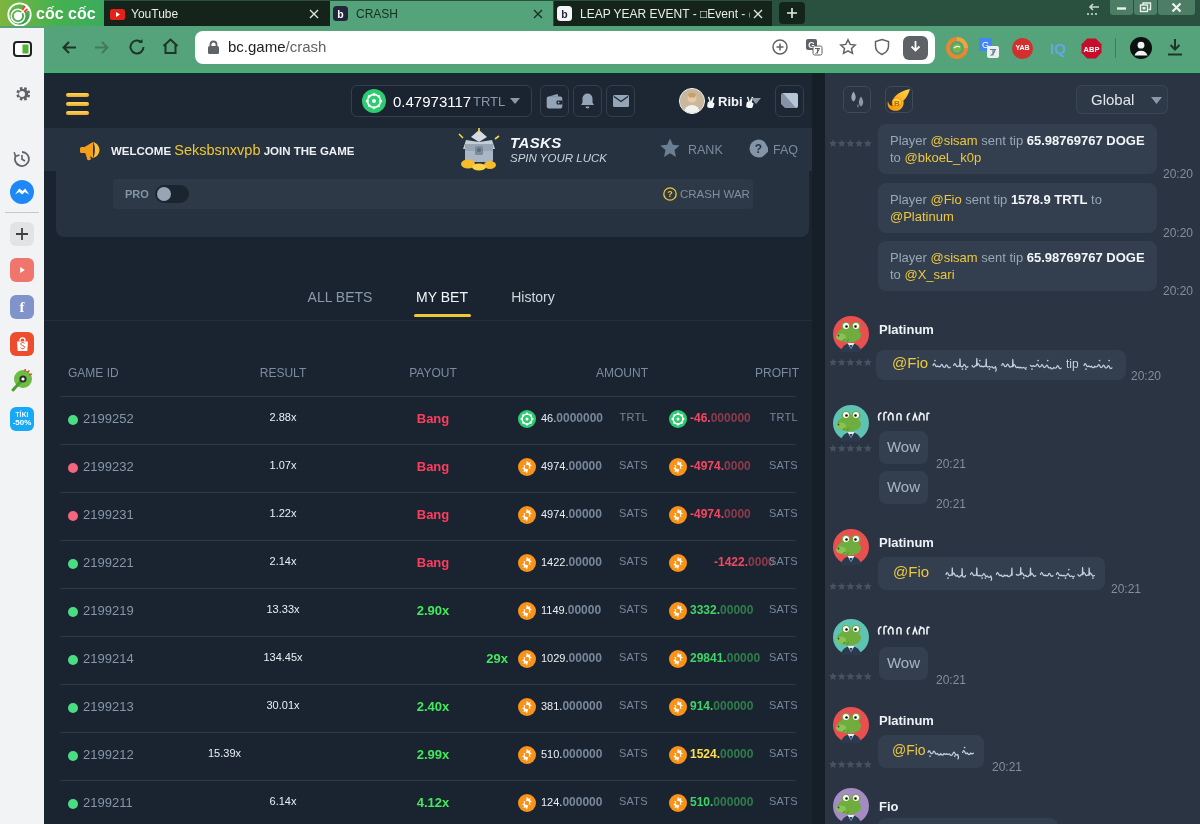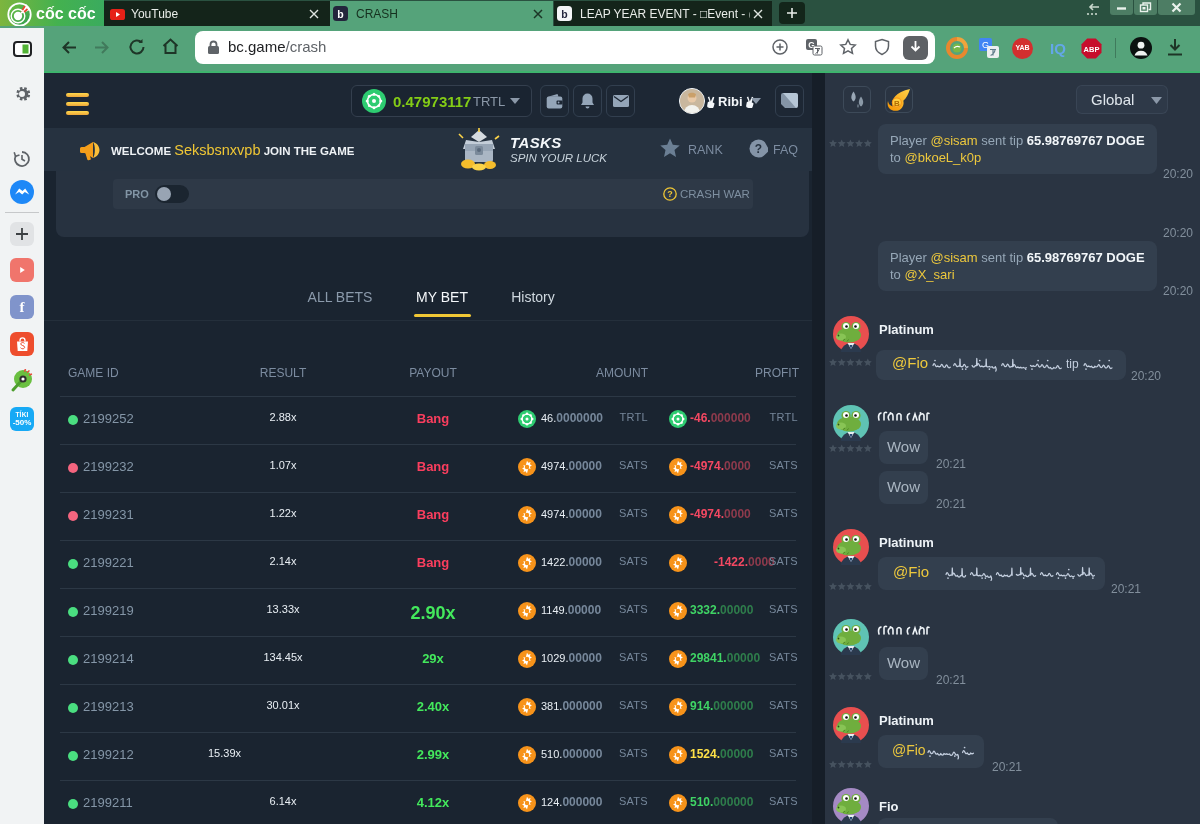--- a/index.html
+++ b/index.html
@@ -252,21 +252,21 @@
       <circle cx="12" cy="12" r="2" fill="#fff"></circle>
       <circle cx="12" cy="5.2" r="1.5" fill="#fff"></circle>
       <circle cx="12" cy="18.8" r="1.5" fill="#fff"></circle>
       <circle cx="5.2" cy="12" r="1.5" fill="#fff"></circle>
       <circle cx="18.8" cy="12" r="1.5" fill="#fff"></circle>
       <circle cx="7.2" cy="7.2" r="1.3" fill="#fff"></circle>
       <circle cx="16.8" cy="7.2" r="1.3" fill="#fff"></circle>
       <circle cx="7.2" cy="16.8" r="1.3" fill="#fff"></circle>
       <circle cx="16.8" cy="16.8" r="1.3" fill="#fff"></circle>
     </svg>
-  <div class="abs" style="left:349px;top:20px;font-size:15px;font-weight:bold;color:#84cc16">0.47973117</div>
+  <div class="abs" style="left:349px;top:20px;font-size:15px;font-weight:normal;color:#ffffff">0.47973117</div>
   <div class="abs" style="left:429px;top:21px;font-size:13px;color:#8b98a8">TRTL</div>
   <svg class="abs" style="left:466px;top:25px" width="10" height="6" viewBox="0 0 10 6">
       <path d="M0 0h10L5 6z" fill="#8b98a8"></path>
     </svg>
   <div class="abs navbtn" style="left:496px;top:12px;width:29px;height:32px">
     <svg width="17" height="15" viewBox="0 0 17 15">
         <rect x="0.7" y="2.5" width="15.6" height="12" rx="2" fill="#94a5b8"></rect>
         <path d="M2 2.8L11.5 0l1 2.8" fill="#94a5b8"></path>
         <rect x="10.5" y="6.5" width="6" height="4" rx="1" fill="#1d2734"></rect>
         <circle cx="12.6" cy="8.5" r="0.9" fill="#94a5b8"></circle>
@@ -453,40 +453,40 @@
       <circle cx="12" cy="12" r="12" fill="#f7931a"></circle>
       <path d="M12 3.5l1.8 2.7 3-1-1 3L18.5 10l-2.7 1.8 1 3-3-1L12 20.5l-1.8-2.7-3 1 1-3L5.5 14l2.7-1.8-1-3 3 1z" fill="#fff"></path>
       <circle cx="12" cy="12" r="3" fill="#f7931a"></circle>
     </svg>
   <div class="abs num" style="left:670px;top:384px"><span style="color:#f44862;font-weight:bold">-1422.</span><span style="color:#8e3a4c;font-weight:bold">0000</span></div>
   <div class="abs unit" style="left:654px;top:384px">SATS</div>
   <div class="abs" style="left:16px;top:368.5px;width:736px;height:1px;background:#2c3845"></div>
   <div class="abs" style="left:24px;top:436px;width:10px;height:10px;border-radius:50%;background:#4ade80"></div>
   <div class="abs row-id" style="left:39px;top:432px">2199219</div>
   <div class="abs wbt" style="left:164px;top:432px;width:150px;text-align:center">13.33x</div>
-  <div class="abs" style="left:314px;top:432px;width:150px;text-align:center;font-weight:bold;font-size:18px;color:#43e85c">2.90x</div>
+  <div class="abs" style="left:314px;top:432px;width:150px;text-align:center;font-weight:bold;font-size:13px;color:#43e85c">2.90x</div>
   <svg class="abs coin" style="left:474px;top:431px" width="18" height="18" viewBox="0 0 24 24">
       <circle cx="12" cy="12" r="12" fill="#f7931a"></circle>
       <path d="M12 3.5l1.8 2.7 3-1-1 3L18.5 10l-2.7 1.8 1 3-3-1L12 20.5l-1.8-2.7-3 1 1-3L5.5 14l2.7-1.8-1-3 3 1z" fill="#fff"></path>
       <circle cx="12" cy="12" r="3" fill="#f7931a"></circle>
     </svg>
   <div class="abs num" style="left:497px;top:432px"><span class="wbt">1149.</span><span class="dimz">00000</span></div>
   <div class="abs unit" style="left:504px;top:432px">SATS</div>
   <svg class="abs coin" style="left:625px;top:431px" width="18" height="18" viewBox="0 0 24 24">
       <circle cx="12" cy="12" r="12" fill="#f7931a"></circle>
       <path d="M12 3.5l1.8 2.7 3-1-1 3L18.5 10l-2.7 1.8 1 3-3-1L12 20.5l-1.8-2.7-3 1 1-3L5.5 14l2.7-1.8-1-3 3 1z" fill="#fff"></path>
       <circle cx="12" cy="12" r="3" fill="#f7931a"></circle>
     </svg>
   <div class="abs num" style="left:646px;top:432px"><span style="color:#3fd465;font-weight:bold">3332.</span><span style="color:#2e7d4b;font-weight:bold">00000</span></div>
   <div class="abs unit" style="left:654px;top:432px">SATS</div>
   <div class="abs" style="left:16px;top:416.5px;width:736px;height:1px;background:#2c3845"></div>
   <div class="abs" style="left:24px;top:484px;width:10px;height:10px;border-radius:50%;background:#4ade80"></div>
   <div class="abs row-id" style="left:39px;top:480px">2199214</div>
   <div class="abs wbt" style="left:164px;top:480px;width:150px;text-align:center">134.45x</div>
-  <div class="abs" style="left:314px;top:480px;width:150px;text-align:center;font-weight:bold;font-size:13px;color:#43e85c">29x</div>
+  <div class="abs" style="left:314px;top:480px;width:150px;text-align:right;font-weight:bold;font-size:13px;color:#43e85c">29x</div>
   <svg class="abs coin" style="left:474px;top:479px" width="18" height="18" viewBox="0 0 24 24">
       <circle cx="12" cy="12" r="12" fill="#f7931a"></circle>
       <path d="M12 3.5l1.8 2.7 3-1-1 3L18.5 10l-2.7 1.8 1 3-3-1L12 20.5l-1.8-2.7-3 1 1-3L5.5 14l2.7-1.8-1-3 3 1z" fill="#fff"></path>
       <circle cx="12" cy="12" r="3" fill="#f7931a"></circle>
     </svg>
   <div class="abs num" style="left:497px;top:480px"><span class="wbt">1029.</span><span class="dimz">00000</span></div>
   <div class="abs unit" style="left:504px;top:480px">SATS</div>
   <svg class="abs coin" style="left:625px;top:479px" width="18" height="18" viewBox="0 0 24 24">
       <circle cx="12" cy="12" r="12" fill="#f7931a"></circle>
       <path d="M12 3.5l1.8 2.7 3-1-1 3L18.5 10l-2.7 1.8 1 3-3-1L12 20.5l-1.8-2.7-3 1 1-3L5.5 14l2.7-1.8-1-3 3 1z" fill="#fff"></path>
@@ -583,20 +583,21 @@
     </svg>
   <svg class="abs" style="left:4px;top:66px" width="44" height="9" viewBox="0 0 44 8.6">
       <path transform="translate(0.0,0)" d="M4 0.2l1.2 2.6 2.8.3-2.1 1.9.6 2.8L4 6.4 1.5 7.8l.6-2.8L0 3.1l2.8-.3z" fill="#46525f"></path>
       <path transform="translate(8.7,0)" d="M4 0.2l1.2 2.6 2.8.3-2.1 1.9.6 2.8L4 6.4 1.5 7.8l.6-2.8L0 3.1l2.8-.3z" fill="#46525f"></path>
       <path transform="translate(17.4,0)" d="M4 0.2l1.2 2.6 2.8.3-2.1 1.9.6 2.8L4 6.4 1.5 7.8l.6-2.8L0 3.1l2.8-.3z" fill="#46525f"></path>
       <path transform="translate(26.099999999999998,0)" d="M4 0.2l1.2 2.6 2.8.3-2.1 1.9.6 2.8L4 6.4 1.5 7.8l.6-2.8L0 3.1l2.8-.3z" fill="#46525f"></path>
       <path transform="translate(34.8,0)" d="M4 0.2l1.2 2.6 2.8.3-2.1 1.9.6 2.8L4 6.4 1.5 7.8l.6-2.8L0 3.1l2.8-.3z" fill="#46525f"></path>
     </svg>
   <div class="abs bubble" style="left:53px;top:51px;width:279px;height:50px;padding:8px 12px;font-size:13px;color:#96a7b7;line-height:17px;white-space:nowrap">Player <span class="yel">@sisam</span> sent tip <span class="wb">65.98769767 DOGE</span><br>to <span class="yel">@bkoeL_k0p</span></div>
     <div class="time" style="left:338px;top:94px">20:20</div>
+  <div class="abs bubble" style="left:53px;top:110px;width:279px;height:50px;padding:8px 12px;font-size:13px;color:#96a7b7;line-height:17px;white-space:nowrap">Player <span class="yel">@Fio</span> sent tip <span class="wb">1578.9 TRTL</span> to<br><span class="yel">@Platinum</span></div>
     <div class="time" style="left:338px;top:153px">20:20</div>
   <div class="abs bubble" style="left:53px;top:168px;width:279px;height:50px;padding:8px 12px;font-size:13px;color:#96a7b7;line-height:17px;white-space:nowrap">Player <span class="yel">@sisam</span> sent tip <span class="wb">65.98769767 DOGE</span><br>to <span class="yel">@X_sari</span></div>
     <div class="time" style="left:338px;top:211px">20:20</div>
   <svg class="abs" style="left:8px;top:243px" width="36" height="36" viewBox="0 0 36 36">
       <circle cx="18" cy="18" r="18" fill="#e84f4f"></circle>
 <path d="M8 36a10 9 0 0 1 20 0z" fill="#2b3a4e"></path>
       <path d="M14.5 27l3.5 6 3.5-6z" fill="#e8edf2"></path>
       <path d="M16.5 29h3l-1.5 4z" fill="#22436e"></path>
 <ellipse cx="16" cy="19" rx="12" ry="7.5" fill="#6fae3e"></ellipse>
       <ellipse cx="8" cy="21" rx="5" ry="3.4" fill="#88c455"></ellipse>

